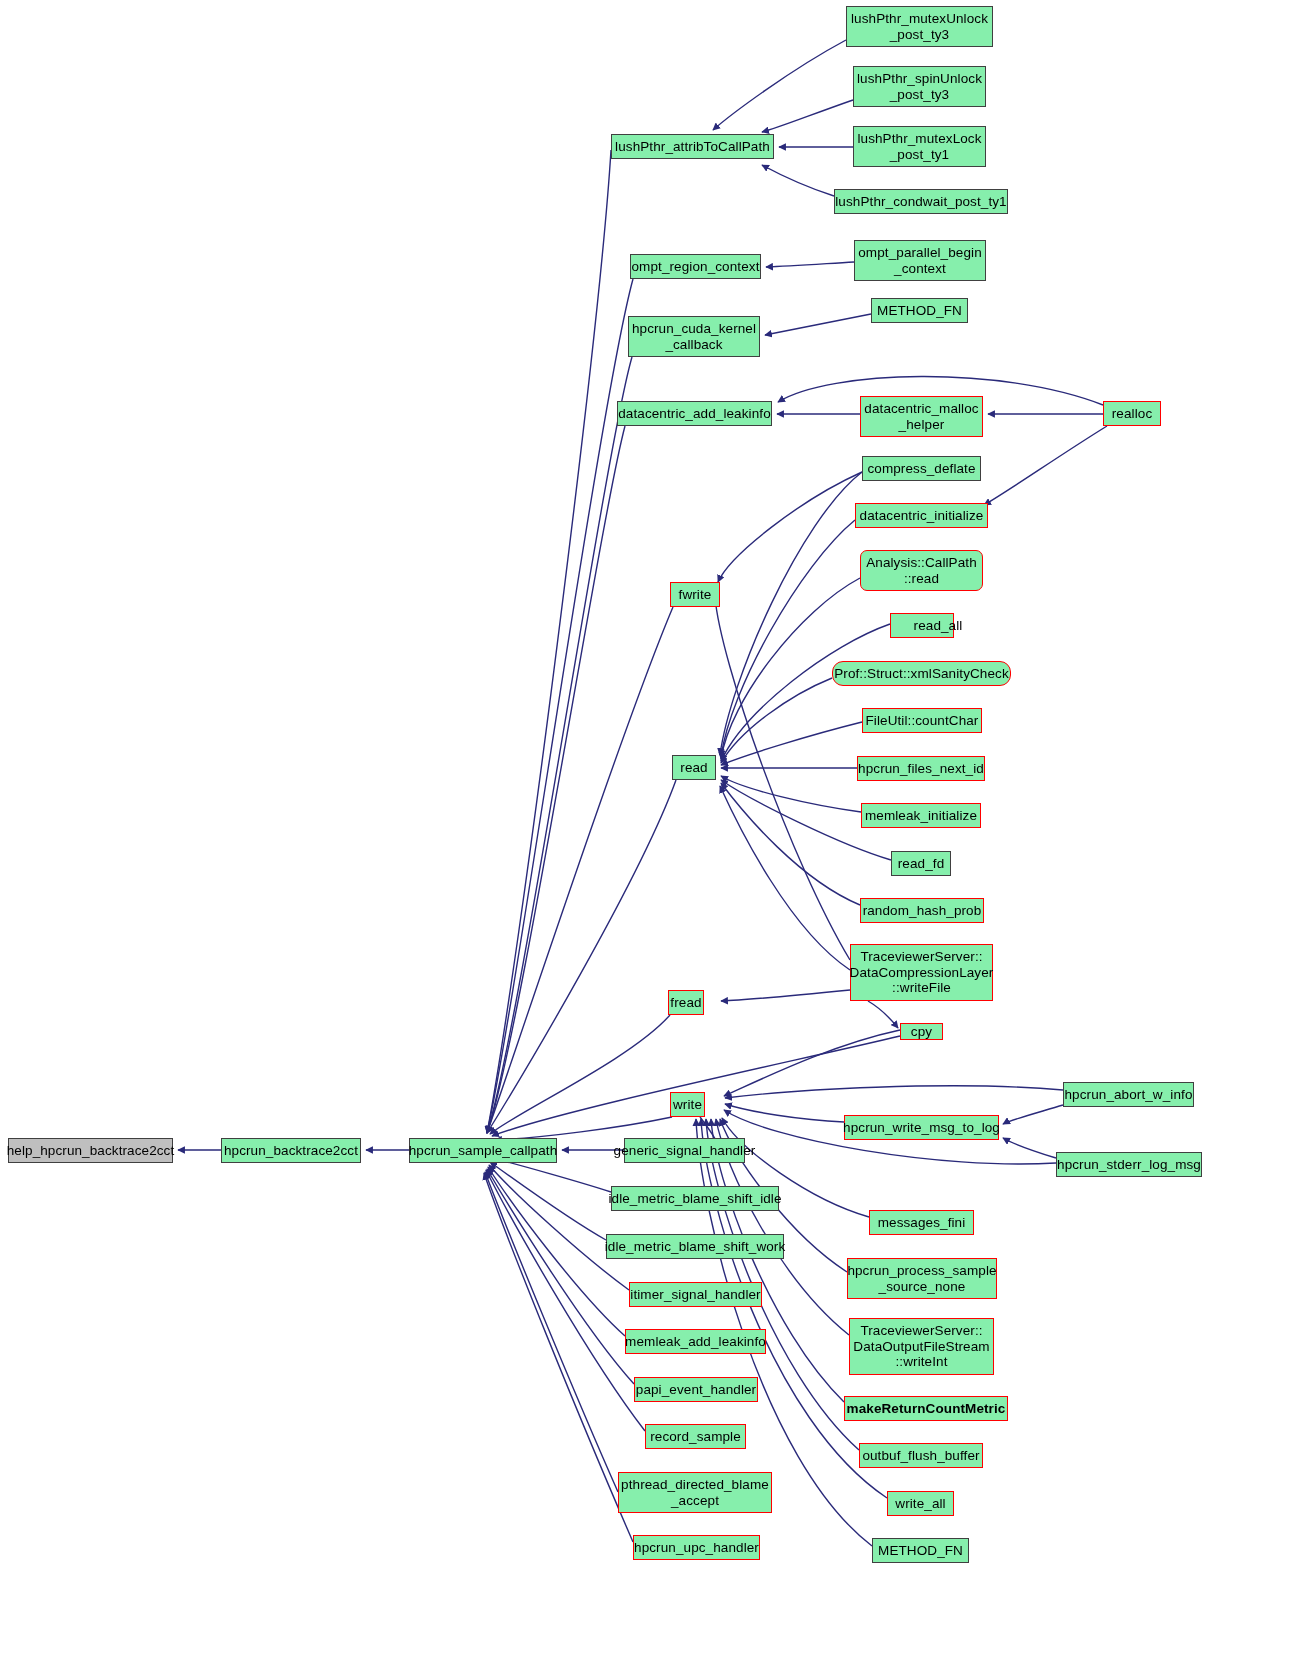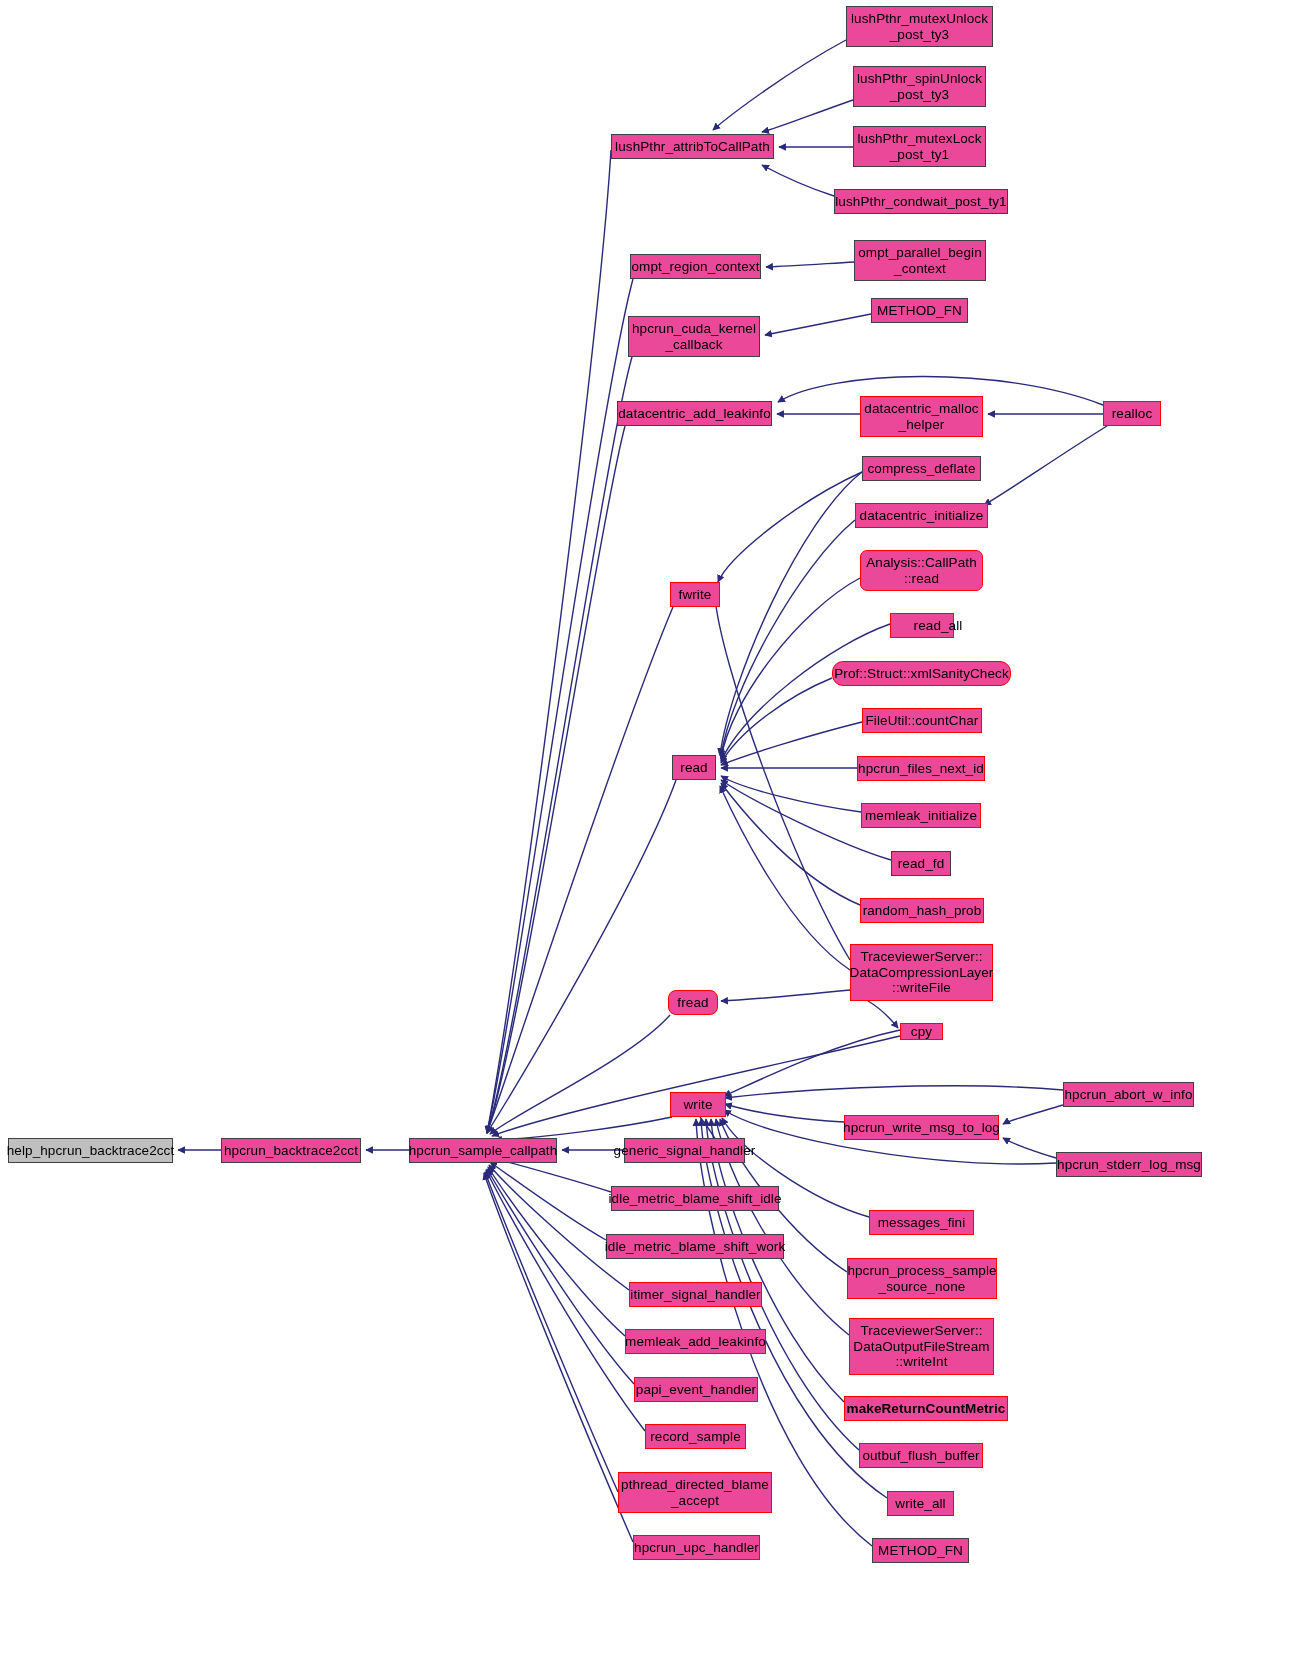--- a/index.html
+++ b/index.html
@@ -22,21 +22,21 @@
     height: 1674px;
     pointer-events: none;
   }
   .node {
     position: absolute;
     box-sizing: border-box;
     display: flex;
     align-items: center;
     justify-content: center;
     text-align: center;
-    background: #ec4899;
+    background: #86efac;
     border: 1px solid #404040;
     color: #000000;
     font-size: 13.5px;
     line-height: 15.5px;
     letter-spacing: 0.1px;
     white-space: pre;
     z-index: 5;
   }
   .node.red {
     border-color: #ff0000;
@@ -149,23 +149,23 @@
       <div class="node red" style="left: 862px; top: 708px; width: 120px; height: 25px;">FileUtil::countChar</div>
       <div class="node red" style="left: 857px; top: 756px; width: 128px; height: 25px;">hpcrun_files_next_id</div>
       <div class="node red" style="left: 861px; top: 803px; width: 120px; height: 25px;">memleak_initialize</div>
       <div class="node" style="left: 891px; top: 851px; width: 60px; height: 25px;">read_fd</div>
       <div class="node red" style="left: 860px; top: 898px; width: 124px; height: 25px;">random_hash_prob</div>
       <div class="node red" style="left: 850px; top: 944px; width: 143px; height: 57px;">TraceviewerServer::
 DataCompressionLayer
 ::writeFile</div>
       <div class="node red" style="left: 670px; top: 582px; width: 50px; height: 25px;">fwrite</div>
       <div class="node" style="left: 672px; top: 755px; width: 44px; height: 25px;">read</div>
-      <div class="node red" style="left: 668px; top: 990px; width: 50px; height: 25px; border-radius: 8px;">fread</div>
+      <div class="node red" style="left: 668px; top: 990px; width: 36px; height: 25px;">fread</div>
       <div class="node red" style="left: 900px; top: 1023px; width: 43px; height: 17px;">cpy</div>
-      <div class="node red" style="left: 670px; top: 1092px; width: 56px; height: 25px;">write</div>
+      <div class="node red" style="left: 670px; top: 1092px; width: 35px; height: 25px;">write</div>
       <div class="node" style="left: 1063px; top: 1082px; width: 131px; height: 25px;">hpcrun_abort_w_info</div>
       <div class="node red" style="left: 844px; top: 1115px; width: 155px; height: 25px;">hpcrun_write_msg_to_log</div>
       <div class="node" style="left: 1056px; top: 1152px; width: 146px; height: 25px;">hpcrun_stderr_log_msg</div>
       <div class="node" style="left: 624px; top: 1138px; width: 121px; height: 25px;">generic_signal_handler</div>
       <div class="node" style="left: 611px; top: 1186px; width: 168px; height: 25px;">idle_metric_blame_shift_idle</div>
       <div class="node" style="left: 606px; top: 1234px; width: 178px; height: 25px;">idle_metric_blame_shift_work</div>
       <div class="node red" style="left: 629px; top: 1282px; width: 133px; height: 25px;">itimer_signal_handler</div>
       <div class="node red" style="left: 625px; top: 1329px; width: 141px; height: 25px;">memleak_add_leakinfo</div>
       <div class="node red" style="left: 634px; top: 1377px; width: 124px; height: 25px;">papi_event_handler</div>
       <div class="node red" style="left: 645px; top: 1424px; width: 101px; height: 25px;">record_sample</div>

